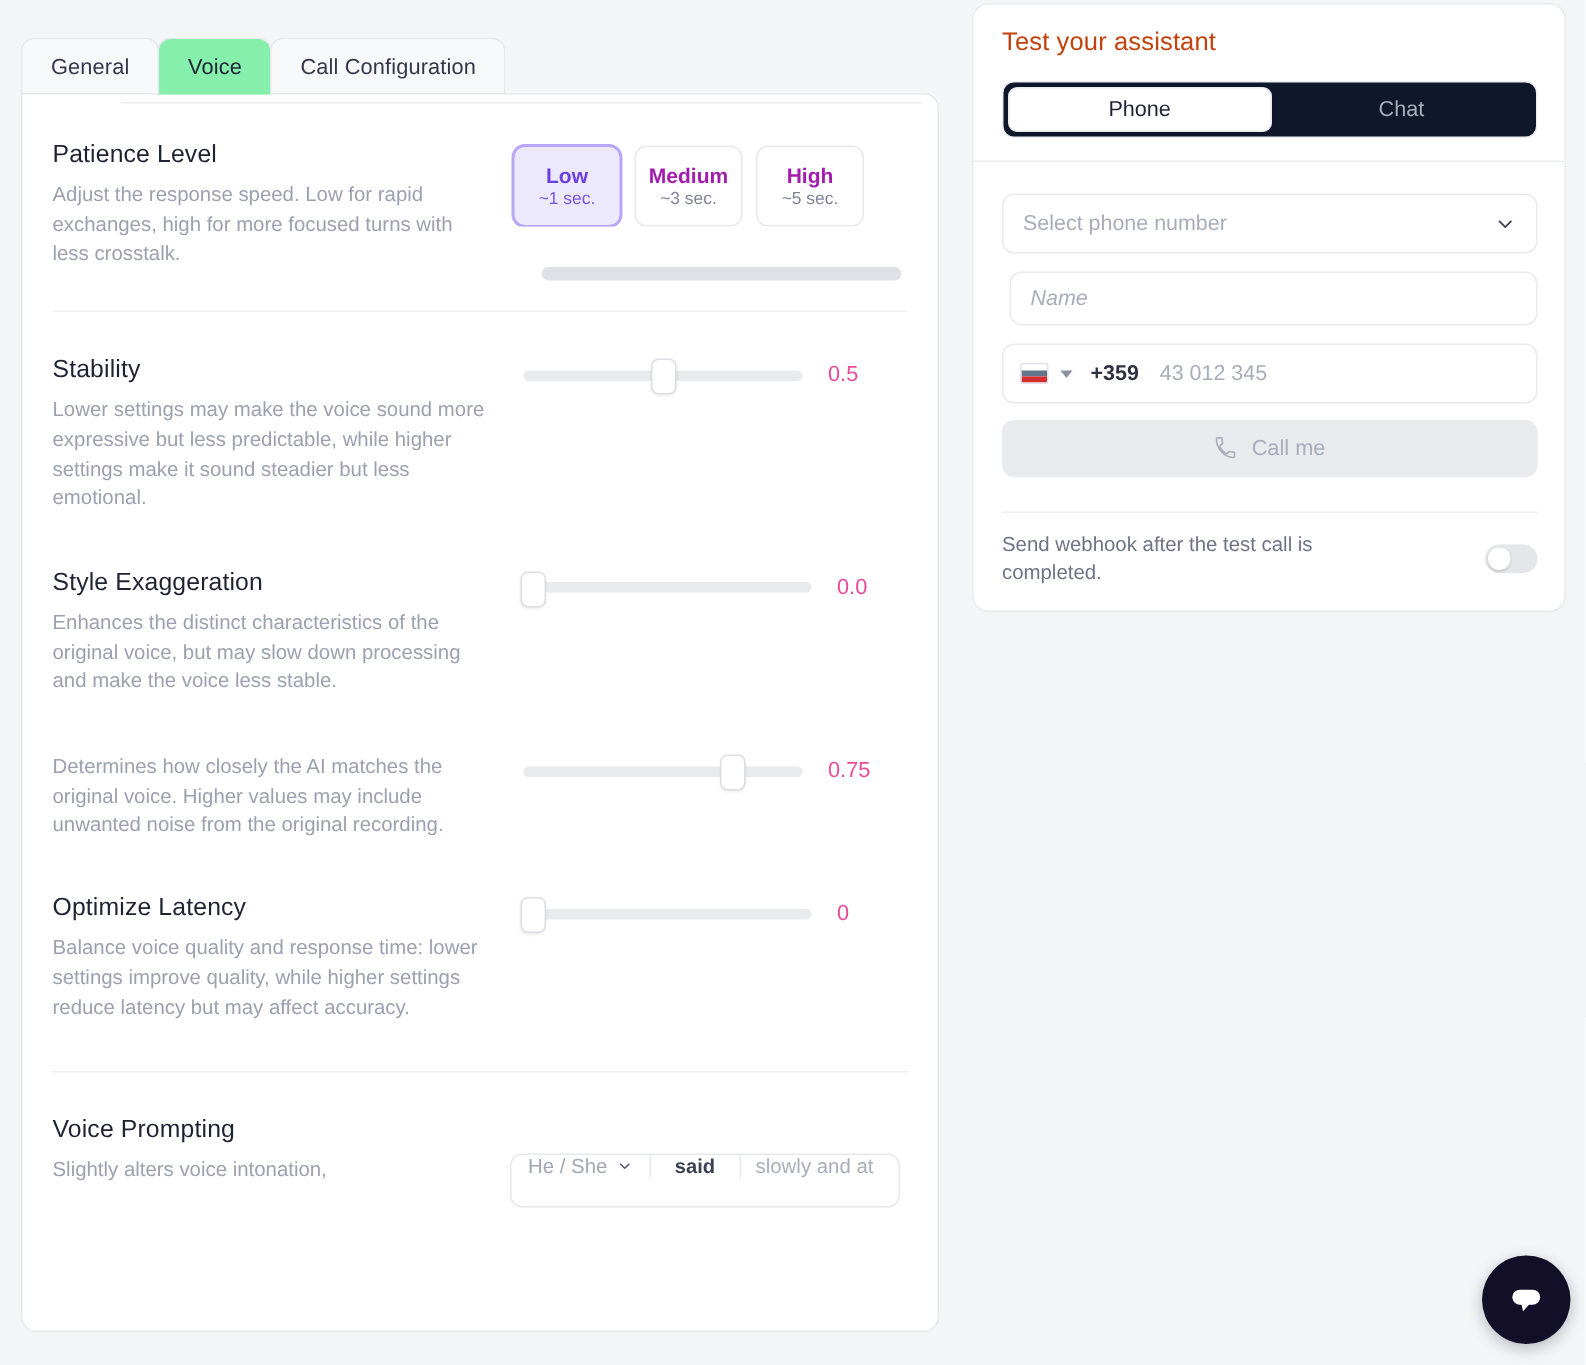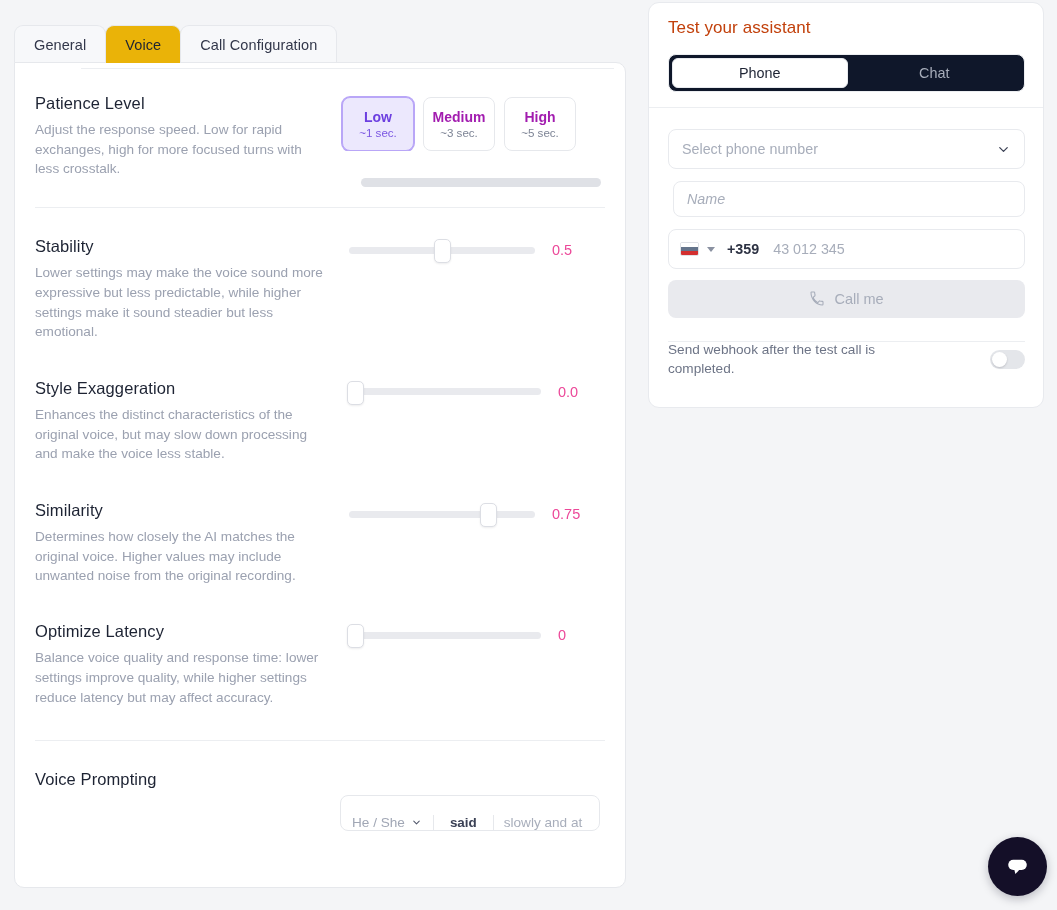--- a/index.html
+++ b/index.html
@@ -47,21 +47,21 @@
     background: #f7f8fa;
     border: 1px solid #e6e8ec;
     border-bottom: none;
     border-radius: 9px 9px 0 0;
     margin-right: -1px;
     position: relative;
     cursor: pointer;
     letter-spacing: .1px;
   }
   .tab.active {
-    background: #eab308;
+    background: #86efac;
     color: #1d2333;
     z-index: 3;
   }
 
   
   #settings-card {
     position: absolute;
     left: 14px;
     top: 38px;
     width: 612px;
@@ -215,21 +215,21 @@
   .slider-value {
     font-size: 14.5px;
     color: #ec4899;
     margin-left: 17px;
     min-width: 30px;
   }
 
   
   #vp-controls {
     display: flex;
-    align-items: flex-end;
+    align-items: flex-start;
     height: 34px;
     border: 1px solid #e6e8ec;
     border-radius: 8px;
     overflow: hidden;
     background: #fff;
     width: 258px;
   }
   .vp-select {
     display: flex;
     align-items: center;
@@ -412,21 +412,21 @@
     gap: 9px;
     font-size: 14.5px;
     color: #a7adba;
     font-family: "Liberation Sans", sans-serif;
     cursor: pointer;
   }
 
   #webhook-row {
     position: absolute;
     left: 19px;
-    top: 337px;
+    top: 350px;
     width: 357px;
     display: flex;
     align-items: center;
     justify-content: space-between;
     gap: 14px;
   }
   #webhook-label {
     font-size: 13.6px;
     line-height: 19px;
     color: #6d7486;
@@ -542,21 +542,20 @@
             <div class="slider-track" style="width:186px;margin-left:15px;">
               <div class="slider-thumb" style="left:-8px;"></div>
             </div>
             <span class="slider-value">0.0</span>
           </div>
         </div>
       </div>
 
       <div class="setting-row" style="padding-top:37px;">
         <div class="setting-left">
-          <div class="setting-title">Similarity</div>
           <p class="setting-desc">Determines how closely the AI matches the original voice. Higher values may include unwanted noise from the original recording.</p>
         </div>
         <div class="setting-right" style="padding-top:2px;">
           <div class="slider">
             <div class="slider-track" style="width:186px;margin-left:9px;">
               <div class="slider-thumb" style="left:131px;"></div>
             </div>
             <span class="slider-value">0.75</span>
           </div>
         </div>
@@ -575,20 +574,21 @@
             <span class="slider-value">0</span>
           </div>
         </div>
       </div>
 
       <div class="divider" style="margin-top:33px;"></div>
 
       <div class="setting-row" style="padding-top:29px;">
         <div class="setting-left">
           <div class="setting-title">Voice Prompting</div>
+          <p class="setting-desc">Slightly alters voice intonation,</p>
         </div>
         <div class="setting-right" style="padding-top:25px;">
           <div id="vp-controls">
             <div class="vp-select">
               <span>He / She</span>
               <svg width="11" height="11" viewBox="0 0 24 24" fill="none">
                 <path d="M6 9l6 6 6-6" stroke="#50566a" stroke-width="2.2" stroke-linecap="round" stroke-linejoin="round"></path>
               </svg>
             </div>
             <div class="vp-said">said</div>

